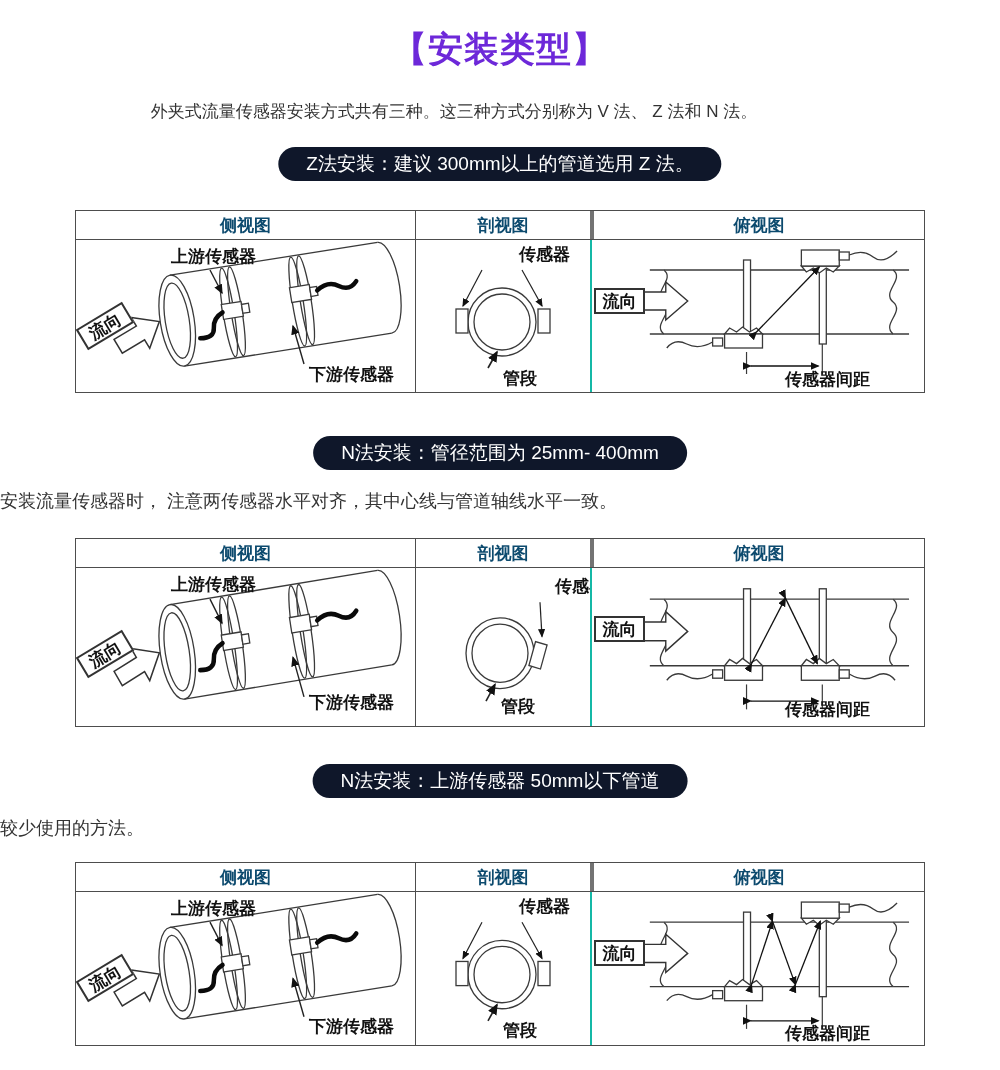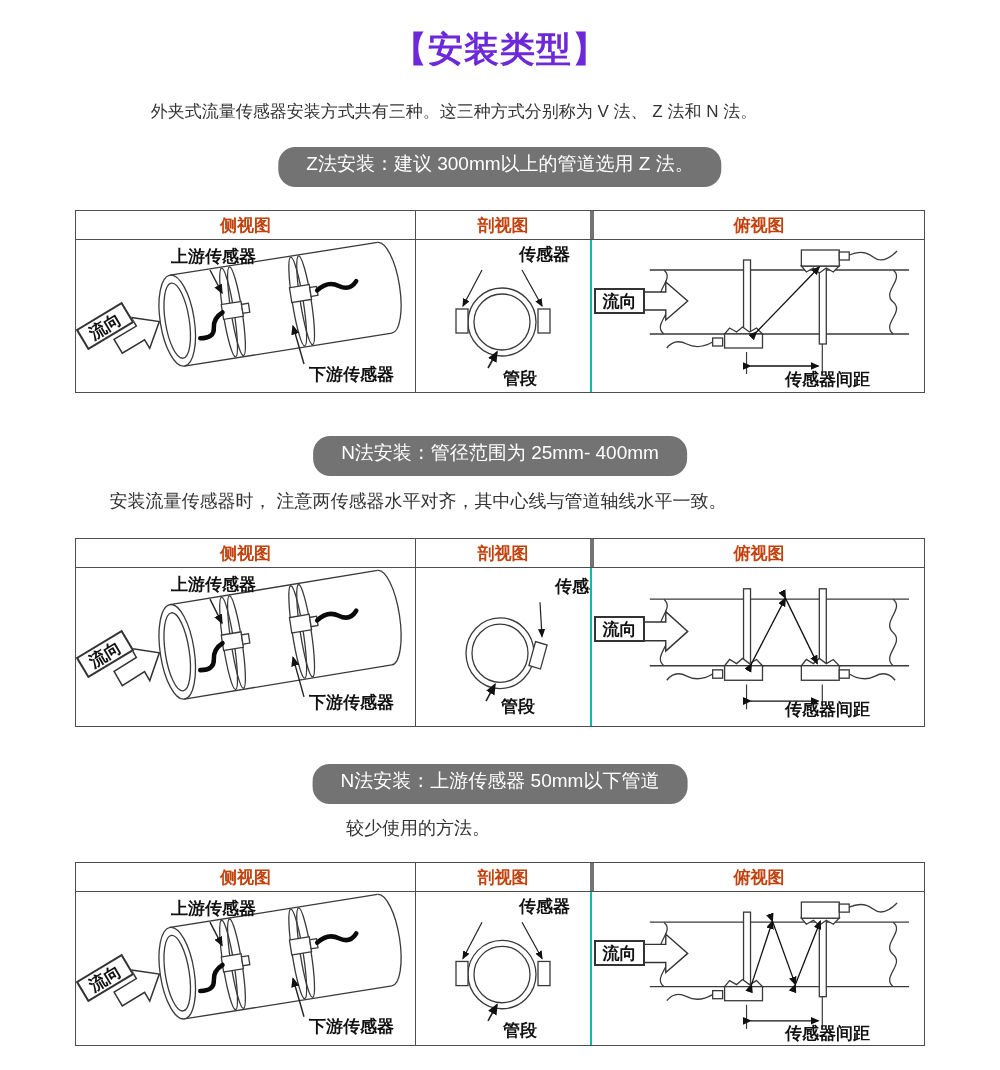--- a/index.html
+++ b/index.html
@@ -2,31 +2,31 @@
 <html><head>
 <meta charset="utf-8">
 <style>
   html,body{margin:0;padding:0;background:#fff;}
   body{width:1000px;height:1070px;position:relative;overflow:hidden;
        font-family:"Liberation Sans","DejaVu Sans",sans-serif;color:#333;}
   .title{position:absolute;top:26px;left:0;width:1000px;text-align:center;
          font-size:35px;font-weight:700;color:#6d28d9;letter-spacing:1px;}
   .intro{position:absolute;top:100px;left:0;width:908px;text-align:center;
          font-size:17px;color:#333;}
-  .banner{position:absolute;left:50%;transform:translateX(-50%);height:40px;line-height:34px;
-          padding:0 28px;border-radius:17px;background:#737373;color:#fff;font-size:19px;
+  .banner{position:absolute;left:50%;transform:translateX(-50%);height:34px;line-height:34px;
+          padding:0 28px;border-radius:17px;background:#0f172a;color:#fff;font-size:19px;
           white-space:nowrap;}
   #banner-z{top:147px}#banner-v{top:436px}#banner-n{top:764px}
-  .note{position:absolute;left:0;width:836px;text-align:center;font-size:18px;color:#333;}
+  .note{position:absolute;left:0;width:836px;font-size:18px;color:#333;}
   #note-v{top:489px}#note-n{top:816px}
   .dtable{position:absolute;left:75px;width:848px;border:1px solid #4d4d4d;display:flex;
           flex-direction:column;background:#fff;}
   #table-z{top:210px;height:181px}#table-v{top:538px;height:187px}#table-n{top:862px;height:182px}
   .thead{display:flex;height:28px;border-bottom:1px solid #4d4d4d;flex:none;}
-  .th{display:flex;align-items:center;justify-content:center;font-size:17px;font-weight:700;color:#c2410c;}
+  .th{display:flex;align-items:center;justify-content:center;font-size:17px;font-weight:700;color:#0c4a6e;}
   .th-1{width:339px;border-right:1px solid #4d4d4d}
   .th-2{width:174px;border-right:4px solid #737373}
   .th-3{flex:1}
   .tbody{display:flex;flex:1;min-height:0;}
   .cell{position:relative;overflow:hidden;}
   .c-1{width:339px;border-right:1px solid #4d4d4d}
   .c-2{width:174px;border-right:2px solid #14b8a6}
   .c-3{flex:1}
   .cell svg{position:absolute;left:0;top:0;width:100%;height:100%;}
   .dlabel{position:absolute;font-size:17px;font-weight:700;color:#111;white-space:nowrap;line-height:1;margin-left:43px;}

